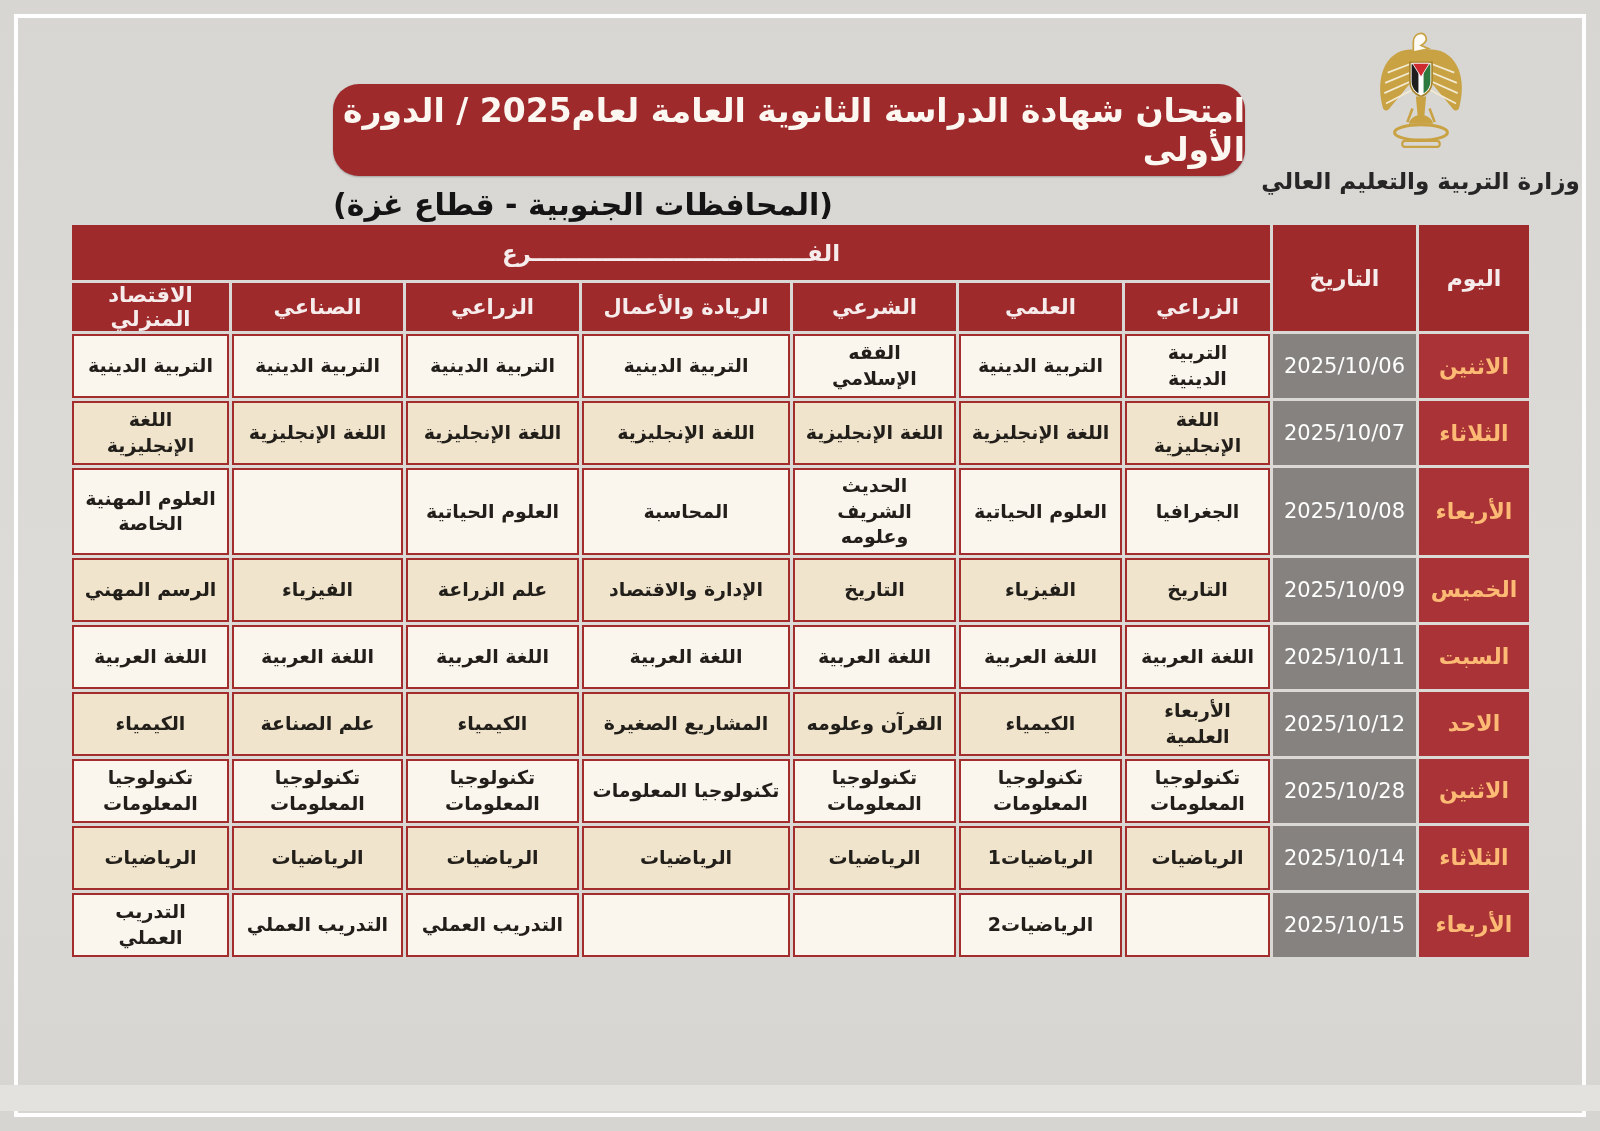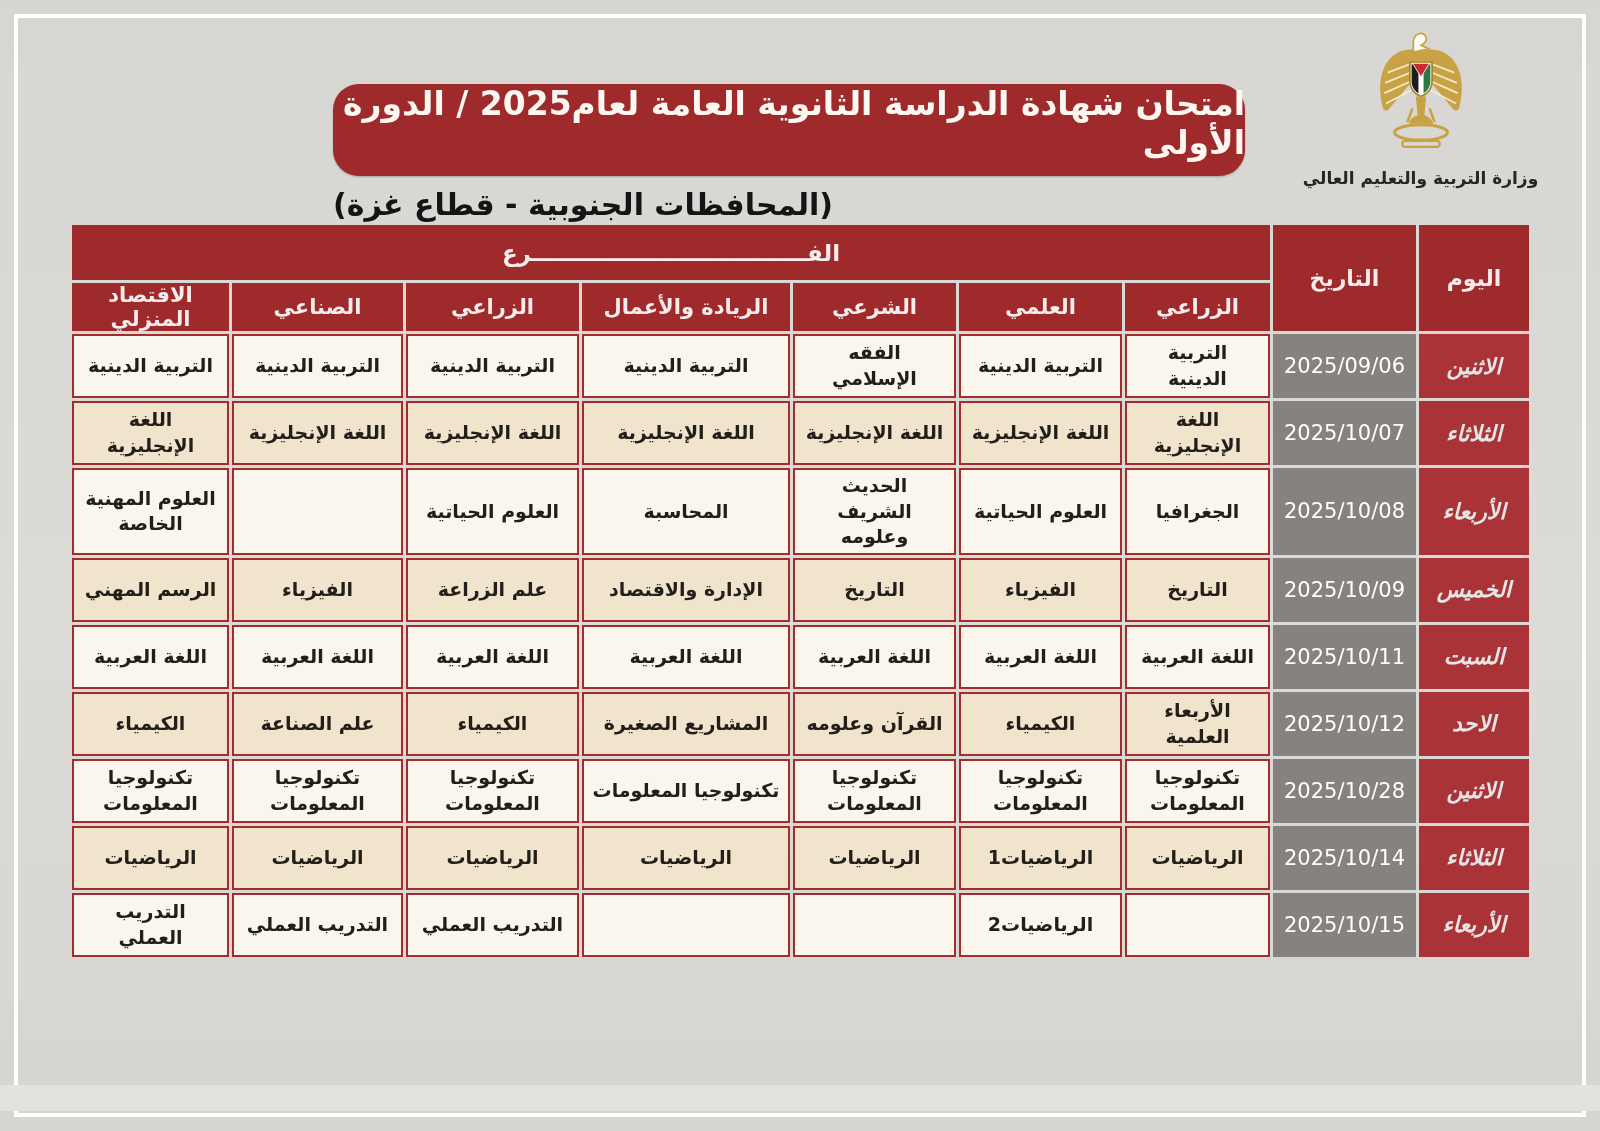--- a/index.html
+++ b/index.html
@@ -21,57 +21,57 @@
   }
   .bottom-band {
     position:absolute; left:0; right:0; top:1085px; height:26px;
     background:#e3e2df; pointer-events:none;
   }
   
   .banner {
     position:absolute; left:333px; top:84px; width:912px; height:92px;
     background:#9e2a2c;
     border-radius:26px;
-    display:flex; justify-content:center;
+    display:flex; align-items:center; justify-content:center;
     color:#fdf7f2; font-size:33px; font-weight:bold;
     box-shadow:0 1px 2px rgba(0,0,0,.25);
   }
   .subtitle {
     position:absolute; left:333px; top:187px; width:912px;
     text-align:left;
     color:#141414; font-size:30px; font-weight:bold;
   }
   .logo-block {
     position:absolute; left:1298px; top:30px; width:245px;
     display:flex; flex-direction:column; align-items:center;
   }
   .ministry-name {
     margin-top:6px;
-    color:#262626; font-size:17px; font-weight:bold;
+    color:#262626; font-size:23px; font-weight:bold;
     white-space:nowrap;
   }
   
   table.schedule {
     position:absolute; left:69px; top:222px;
     width:1463px;
     table-layout:fixed;
     border-collapse:separate;
     border-spacing:3px 3px;
   }
   .schedule th {
     background:#9e2a2c; color:#f7ecec; font-weight:bold;
     text-align:center; vertical-align:middle;
   }
   th.group-header { height:55px; font-size:23px;text-align:center; }
   th.branch-header { height:44px; font-size:21px; }
   th.day-header, th.date-header { font-size:22px; }
   .schedule tbody tr { height:64px; }
   td.day-cell {
-    background:#a93337; color:#e5e5e5;
-    font-size:22px; font-weight:bold; text-align:center; vertical-align:middle;font-style:italic;
+    background:#a93337; color:#fdba74;
+    font-size:22px; font-weight:bold; text-align:center; vertical-align:middle;
   }
   td.date-cell {
     background:#85827f; color:#ffffff;
     font-size:21px; text-align:center; vertical-align:middle;
   }
   td.date-cell .ltr { direction:ltr; unicode-bidi:embed; }
   td.subject-cell {
     border:2px solid #a32c2d;
     color:#221e1a; font-size:19px; font-weight:bold;
     text-align:center; vertical-align:middle;
@@ -154,21 +154,21 @@
           <th class="branch-header">الشرعي</th>
           <th class="branch-header">الريادة والأعمال</th>
           <th class="branch-header">الزراعي</th>
           <th class="branch-header">الصناعي</th>
           <th class="branch-header">الاقتصاد المنزلي</th>
         </tr>
     </thead>
     <tbody>
         <tr class="row-light">
           <td class="day-cell">الاثنين</td>
-          <td class="date-cell"><span class="ltr">2025/09/06</span></td>
+          <td class="date-cell"><span class="ltr">2025/10/06</span></td>
           <td class="subject-cell">التربية الدينية</td>
           <td class="subject-cell">التربية الدينية</td>
           <td class="subject-cell">الفقه الإسلامي</td>
           <td class="subject-cell">التربية الدينية</td>
           <td class="subject-cell">التربية الدينية</td>
           <td class="subject-cell">التربية الدينية</td>
           <td class="subject-cell">التربية الدينية</td>
         </tr>
         <tr class="row-beige">
           <td class="day-cell">الثلاثاء</td>

